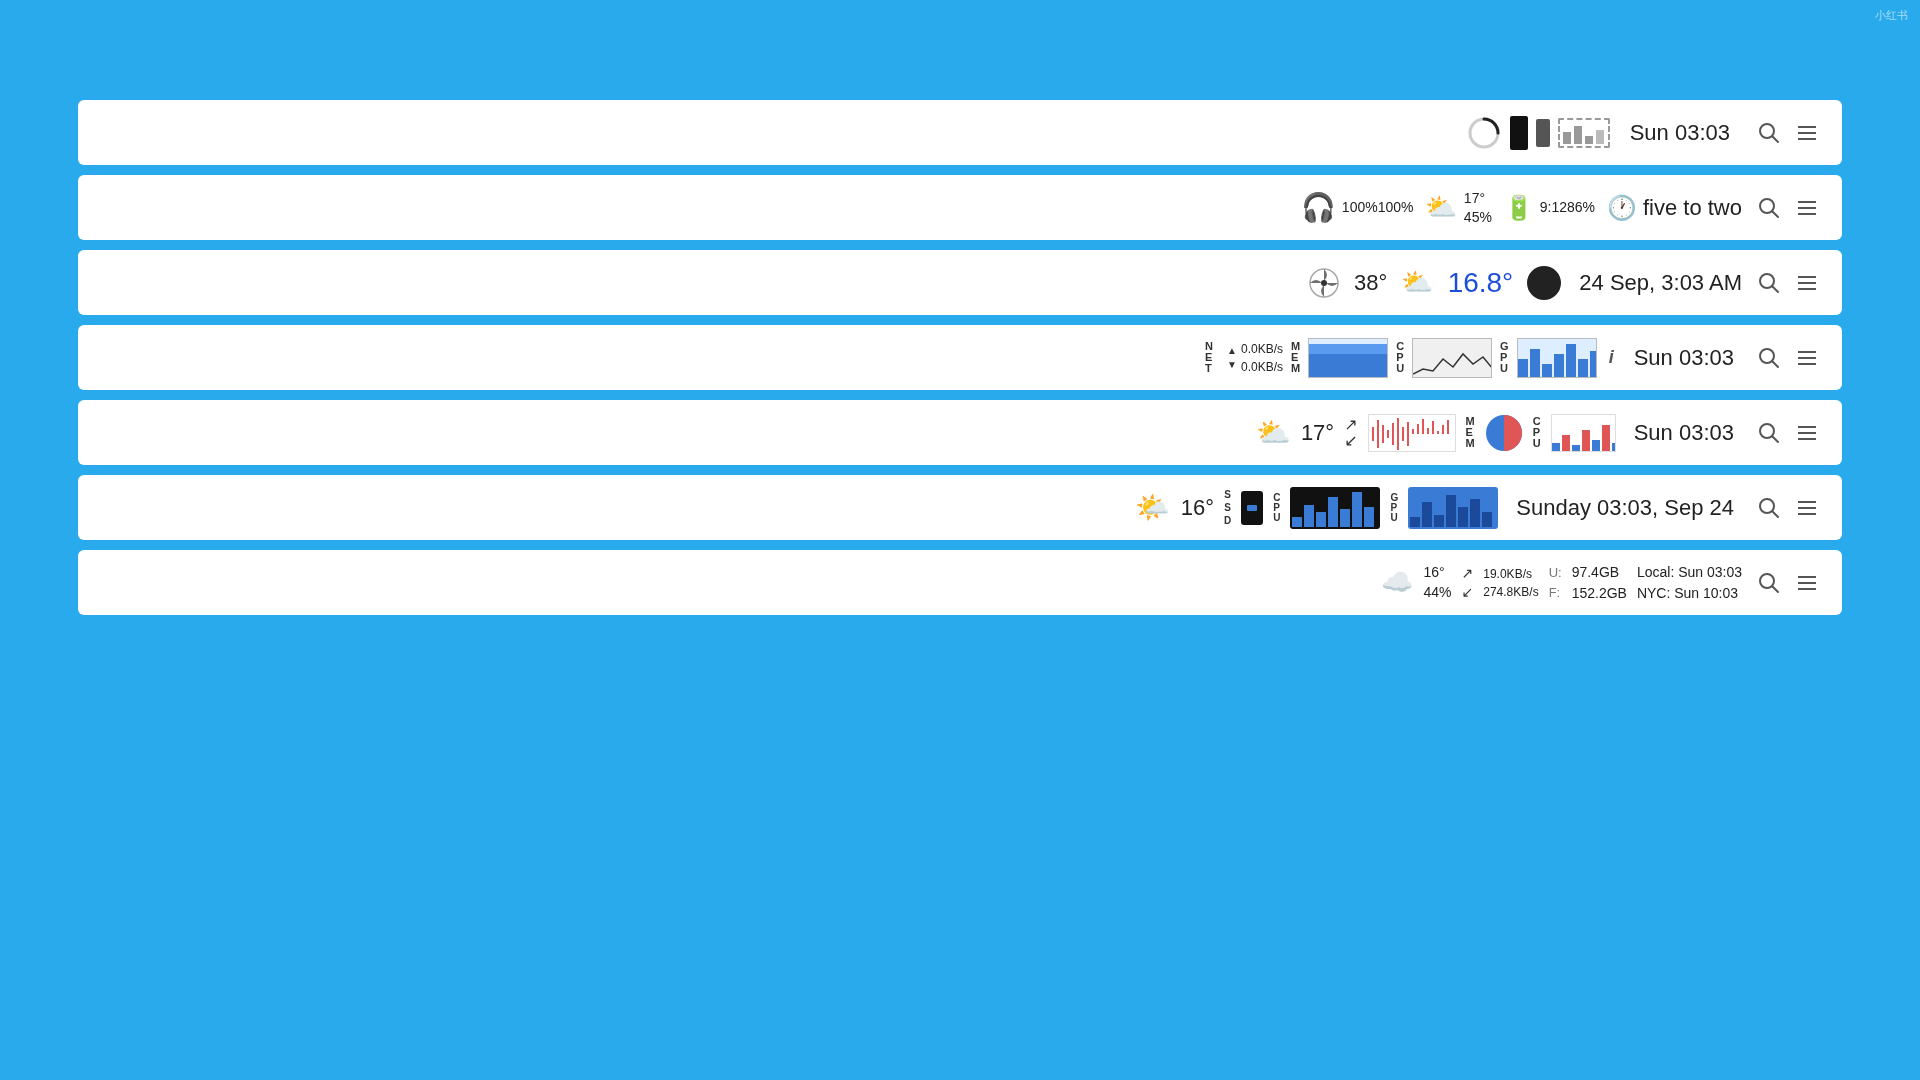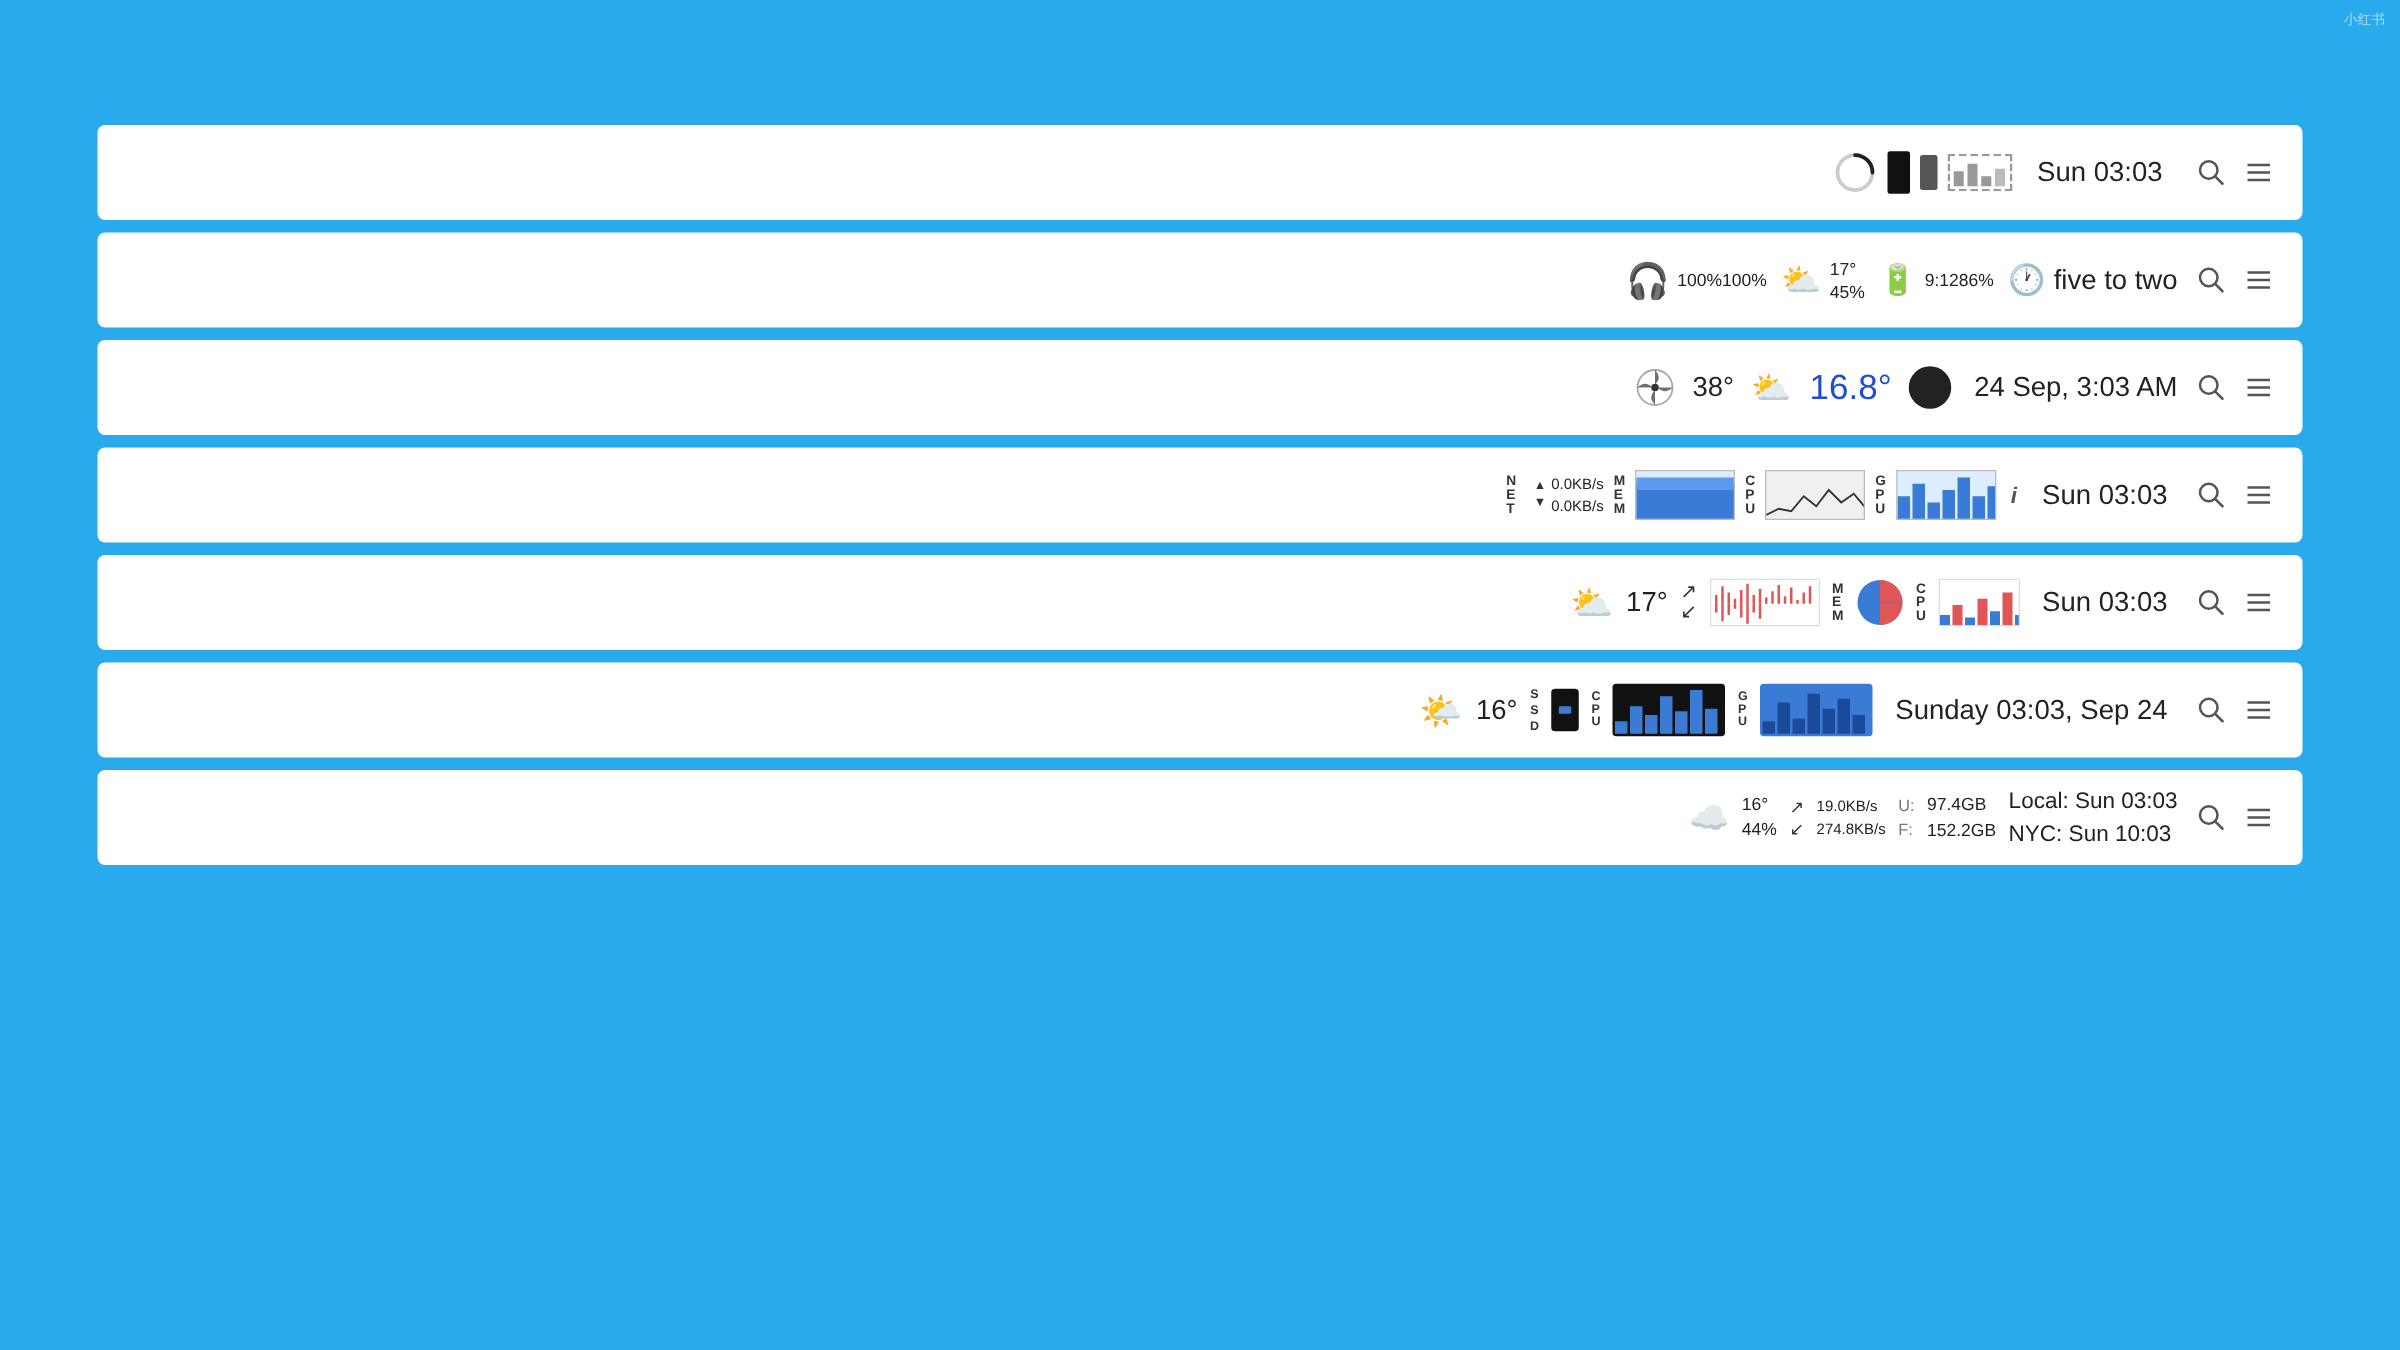--- a/index.html
+++ b/index.html
@@ -38,21 +38,21 @@
     .bars-container {
       display: flex;
       flex-direction: column;
       gap: 0;
       padding: 0 78px;
       gap: 10px;
     }
     .bar {
       background: #ffffff;
       border-radius: 6px;
-      height: 76px;
+      height: 65px;
       display: flex;
       align-items: center;
       padding: 0 16px;
       justify-content: flex-end;
       gap: 0;
     }
     
     .bar1-items {
       display: flex;
       align-items: center;
@@ -572,21 +572,21 @@
       <div style="display:flex;flex-direction:column;font-size:13px;color:#777;line-height:1.5;">
         <span>U:</span>
         <span>F:</span>
       </div>
 
       <div style="display:flex;flex-direction:column;font-size:14px;color:#222;line-height:1.5;font-weight:500;">
         <span>97.4GB</span>
         <span>152.2GB</span>
       </div>
 
-      <div style="display:flex;flex-direction:column;font-size:18px;color:#222;line-height:1.5;">
+      <div style="display:flex;flex-direction:column;font-size:14px;color:#222;line-height:1.5;">
         <span>Local: Sun 03:03</span>
         <span>NYC: Sun 10:03</span>
       </div>
     </div>
     <div class="icon-btn">
       <svg width="22" height="22" viewBox="0 0 22 22">
           <circle cx="9" cy="9" r="7" fill="none" stroke="#555" stroke-width="2"></circle>
           <line x1="14.5" y1="14.5" x2="20" y2="20" stroke="#555" stroke-width="2" stroke-linecap="round"></line>
         </svg>
     </div>

